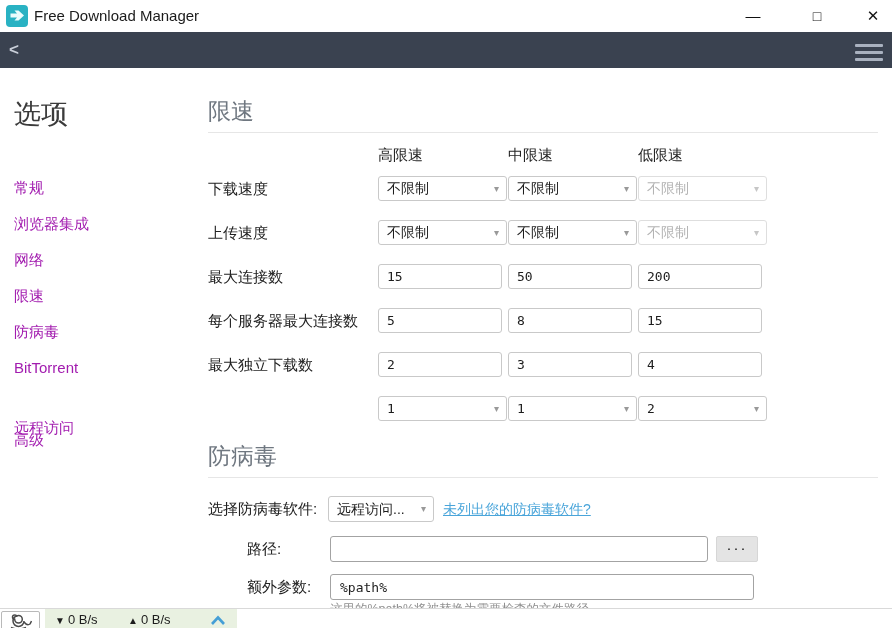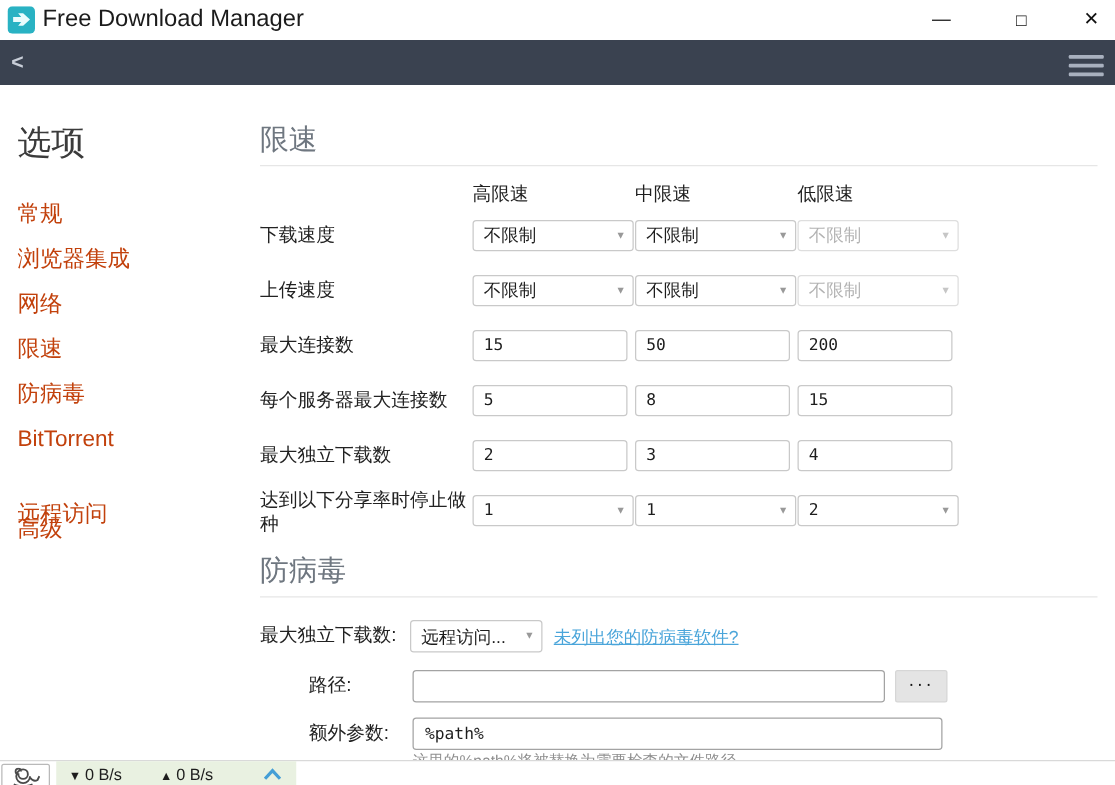--- a/index.html
+++ b/index.html
@@ -2,35 +2,35 @@
 <html><head>
 <meta charset="utf-8">
 <style>
   html,body{margin:0;padding:0;background:#fff;}
   *{box-sizing:border-box;font-family:"Liberation Sans","DejaVu Sans",sans-serif;}
   .screen{position:relative;width:892px;height:628px;background:#fff;overflow:hidden;}
 
   
   .titlebar{position:absolute;left:0;top:0;width:892px;height:32px;background:#fff;}
   .logo{position:absolute;left:6px;top:5px;width:22px;height:22px;}
-  .app-title{position:absolute;left:34px;top:0;height:32px;line-height:32px;font-size:19px;color:#1b1b1b;}
+  .app-title{position:absolute;left:34px;top:0;height:32px;line-height:32px;font-size:15px;color:#1b1b1b;}
   .win-btn{position:absolute;top:1px;width:36px;height:30px;text-align:center;line-height:30px;font-size:14px;color:#111;cursor:default;}
   .win-min{left:735px;font-size:15px;}
   .win-max{left:799px;font-size:14px;}
   .win-close{left:855px;font-size:15px;}
 
   
   .navbar{position:absolute;left:0;top:32px;width:892px;height:36px;background:#3a4250;}
   .nav-back{position:absolute;left:9px;top:32px;height:36px;line-height:35px;font-size:17px;font-weight:bold;color:#c8ced8;}
   .hamburger{position:absolute;left:855px;top:44px;width:28px;}
   .hamburger span{display:block;width:28px;height:3px;background:#a9b1bf;border-radius:1px;margin-bottom:4px;}
 
   
   .side-title{position:absolute;left:14px;top:96px;font-size:27px;color:#3b3b3b;}
-  .side-item{position:absolute;left:14px;height:22px;line-height:22px;font-size:18px;color:#c2410c;cursor:default;}
+  .side-item{position:absolute;left:14px;height:22px;line-height:22px;font-size:15px;color:#a21caf;cursor:default;margin-top:17px;}
 
   
   .sec-title{position:absolute;left:208px;font-size:23px;color:#6f7780;}
   .divider{position:absolute;left:208px;width:670px;height:1px;background:#e6e6e6;}
   .col-head{position:absolute;top:146px;font-size:15px;color:#1f1f1f;}
   .row{position:absolute;left:0;width:892px;height:26px;}
   .row-label{position:absolute;left:208px;width:168px;line-height:25px;font-size:15px;color:#222;}
   .row-label.wrap{line-height:19px;top:-5px;}
   .sel{position:absolute;width:129px;height:25px;border:1px solid #c9c9c9;border-radius:3px;background:#fff;}
   .sel-t{position:absolute;left:8px;top:0;line-height:23px;font-size:14px;color:#1d1d1d;}
@@ -147,39 +147,38 @@
   </div>
 
   <div class="row" style="top:352px">
     <div class="row-label">最大独立下载数</div>
     <input class="inp ca" value="2" style="">
     <input class="inp cb" value="3" style="">
     <input class="inp cc" value="4" style="">
   </div>
 
   <div class="row" style="top:396px">
-    <div class="row-label wrap">达到以下分享率时停止做种</div>
     <div class="sel ca mono">
         <span class="sel-t">1</span>
         <span class="caret">▾</span>
       </div>
     <div class="sel cb mono">
         <span class="sel-t">1</span>
         <span class="caret">▾</span>
       </div>
     <div class="sel cc mono">
         <span class="sel-t">2</span>
         <span class="caret">▾</span>
       </div>
   </div>
 
   <div class="sec-title" style="top:441px">防病毒</div>
   <div class="divider" style="top:477px"></div>
 
-  <div class="av-label" style="left:208px;top:496px">最大独立下载数:</div>
+  <div class="av-label" style="left:208px;top:496px">选择防病毒软件:</div>
   <div class="sel" style="left:328px;top:496px;width:106px;height:26px">
     <span class="sel-t" style="line-height:24px">远程访问...</span>
     <span class="caret" style="line-height:24px">▾</span>
   </div>
   <a class="link" style="left:443px;top:496px">未列出您的防病毒软件?</a>
 
   <div class="av-label" style="left:247px;top:536px">路径:</div>
   <input class="inp-wide" style="left: 330px; top: 536px; width: 378px;" value="">
   <div class="btn-dots" style="top:536px">···</div>
 

